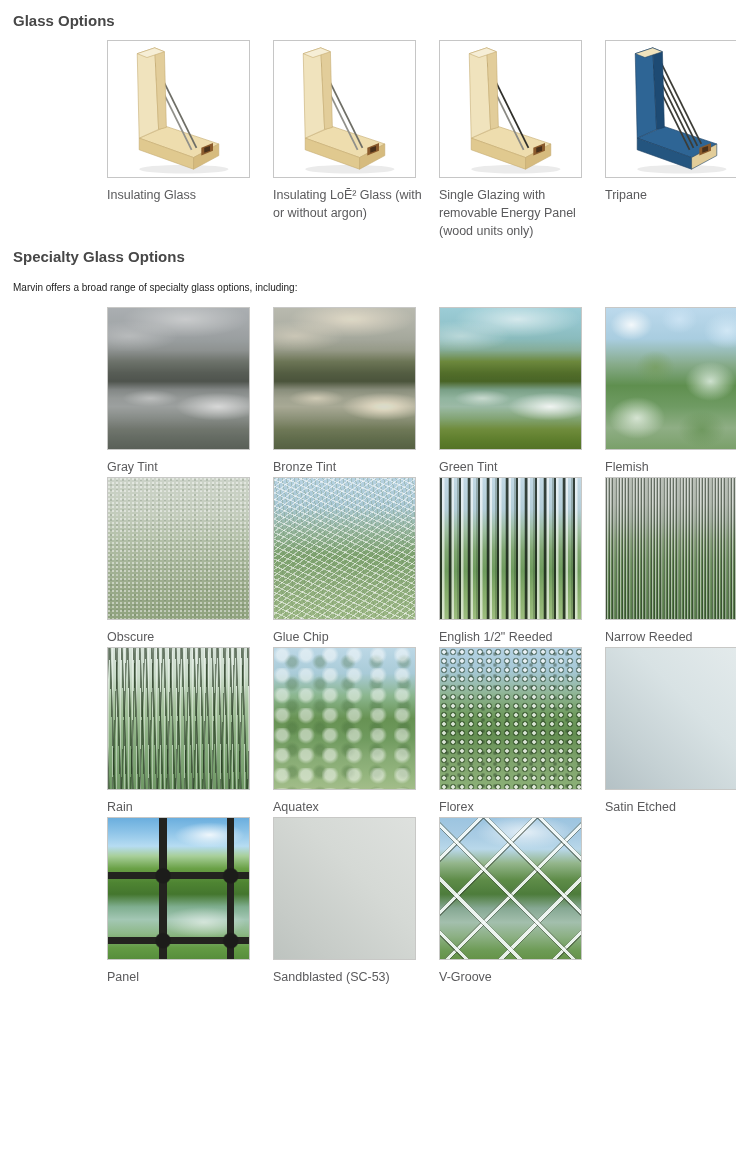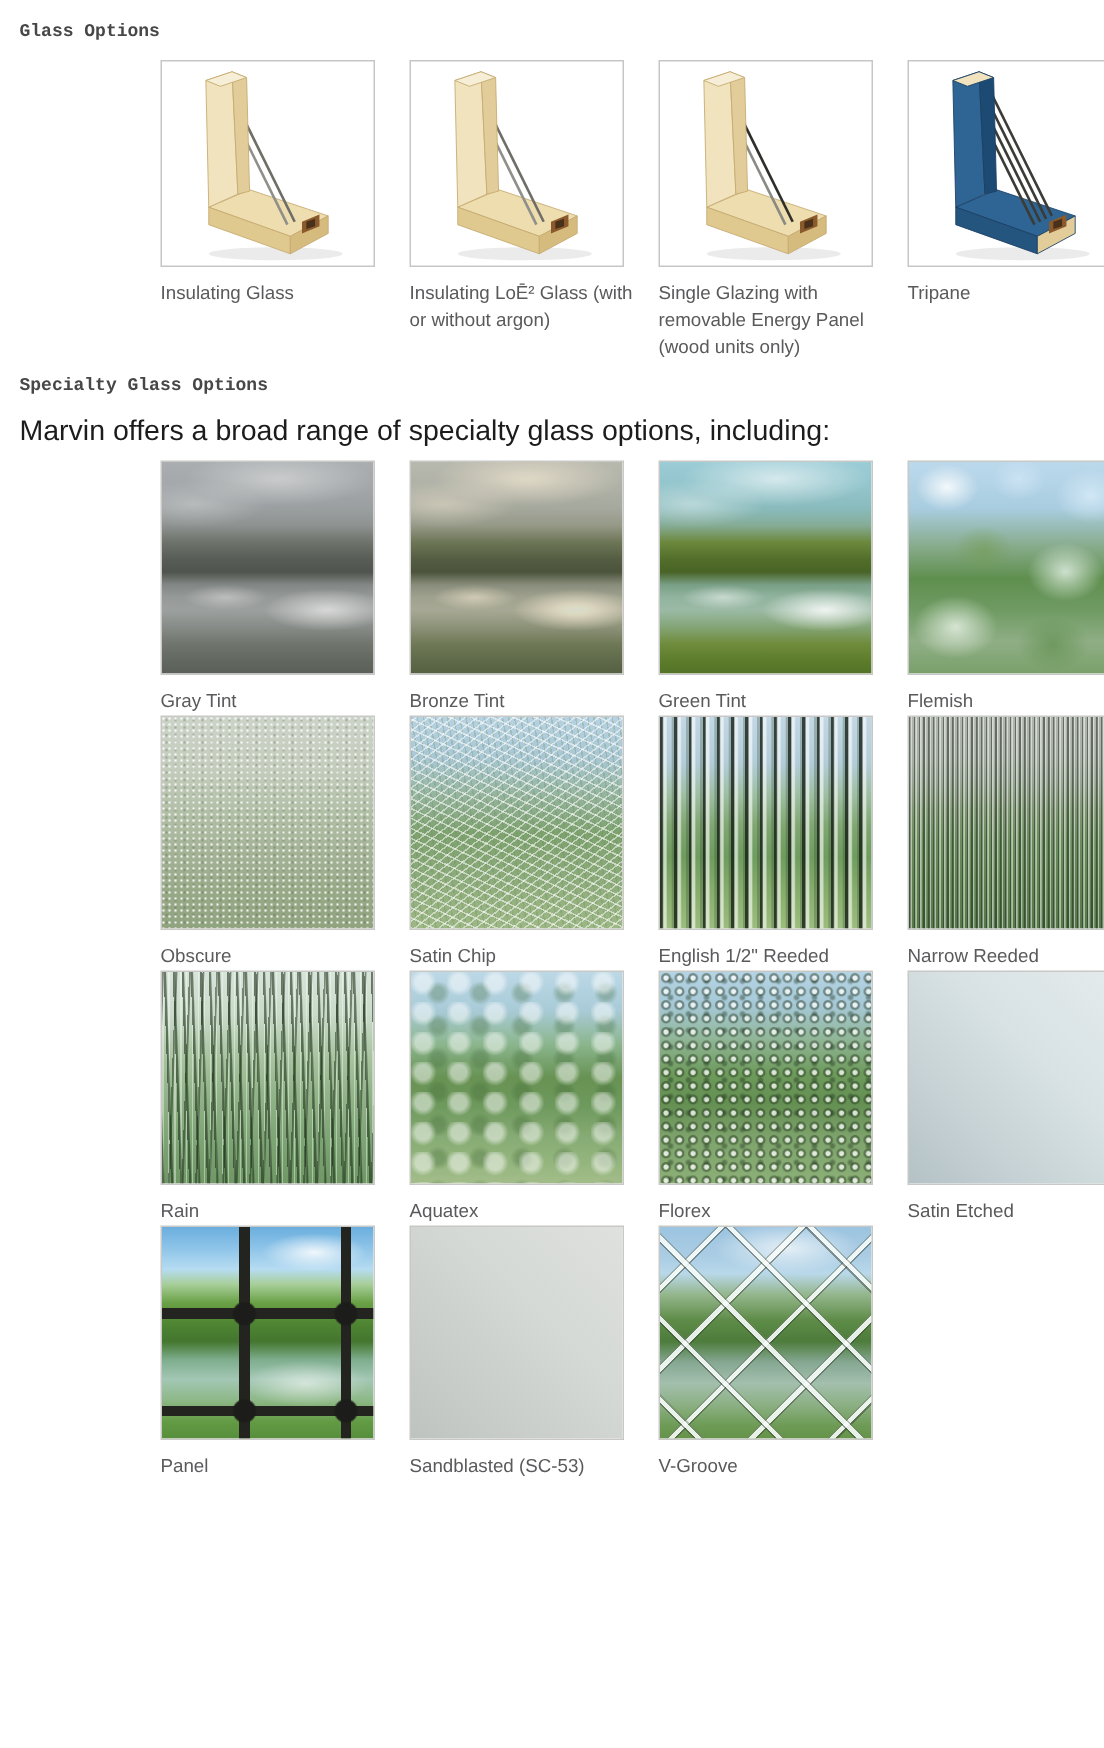--- a/index.html
+++ b/index.html
@@ -3,27 +3,27 @@
 <meta charset="utf-8">
 <style>
   html,body{margin:0;padding:0;}
   body{
     width:736px;height:1165px;overflow:hidden;position:relative;
     background:#ffffff;
     font-family:"Liberation Sans",sans-serif;
     -webkit-font-smoothing:antialiased;
   }
   .sec-heading{
-    font-size:12px;font-weight:bold;color:#474747;
-    margin:0 0 0 13px;line-height:14px;font-family:Liberation Mono, monospace;
+    font-size:15px;font-weight:bold;color:#474747;
+    margin:0 0 0 13px;line-height:14px;
   }
   #glass-heading{padding-top:14px;}
   #specialty-heading{margin-top:10px;}
   .intro{
-    margin:16px 0 0 13px;font-size:19px;color:#1c1c1c;line-height:16px;
+    margin:16px 0 0 13px;font-size:10px;color:#1c1c1c;line-height:16px;
   }
   .grid{
     display:grid;grid-template-columns:repeat(4,145px);column-gap:21px;
     margin-left:107px;align-items:start;
   }
   .grid-top{margin-top:12px;}
   .grid-spec{margin-top:11px;row-gap:0;}
   figure{margin:0;}
   figcaption{
     margin-top:8px;font-size:12.5px;line-height:18px;color:#5a5a5c;width:157px;
@@ -309,21 +309,21 @@
   <figure>
     <div class="tile">
         <div class="fill tex-obscure"></div>
       </div>
     <figcaption>Obscure</figcaption>
   </figure>
   <figure>
     <div class="tile">
         <div class="fill tex-gluechip"></div>
       </div>
-    <figcaption>Satin Chip</figcaption>
+    <figcaption>Glue Chip</figcaption>
   </figure>
   <figure>
     <div class="tile">
         <div class="fill tex-reeded-english"></div>
       </div>
     <figcaption>English 1/2" Reeded</figcaption>
   </figure>
 
   <figure>
     <div class="tile">

